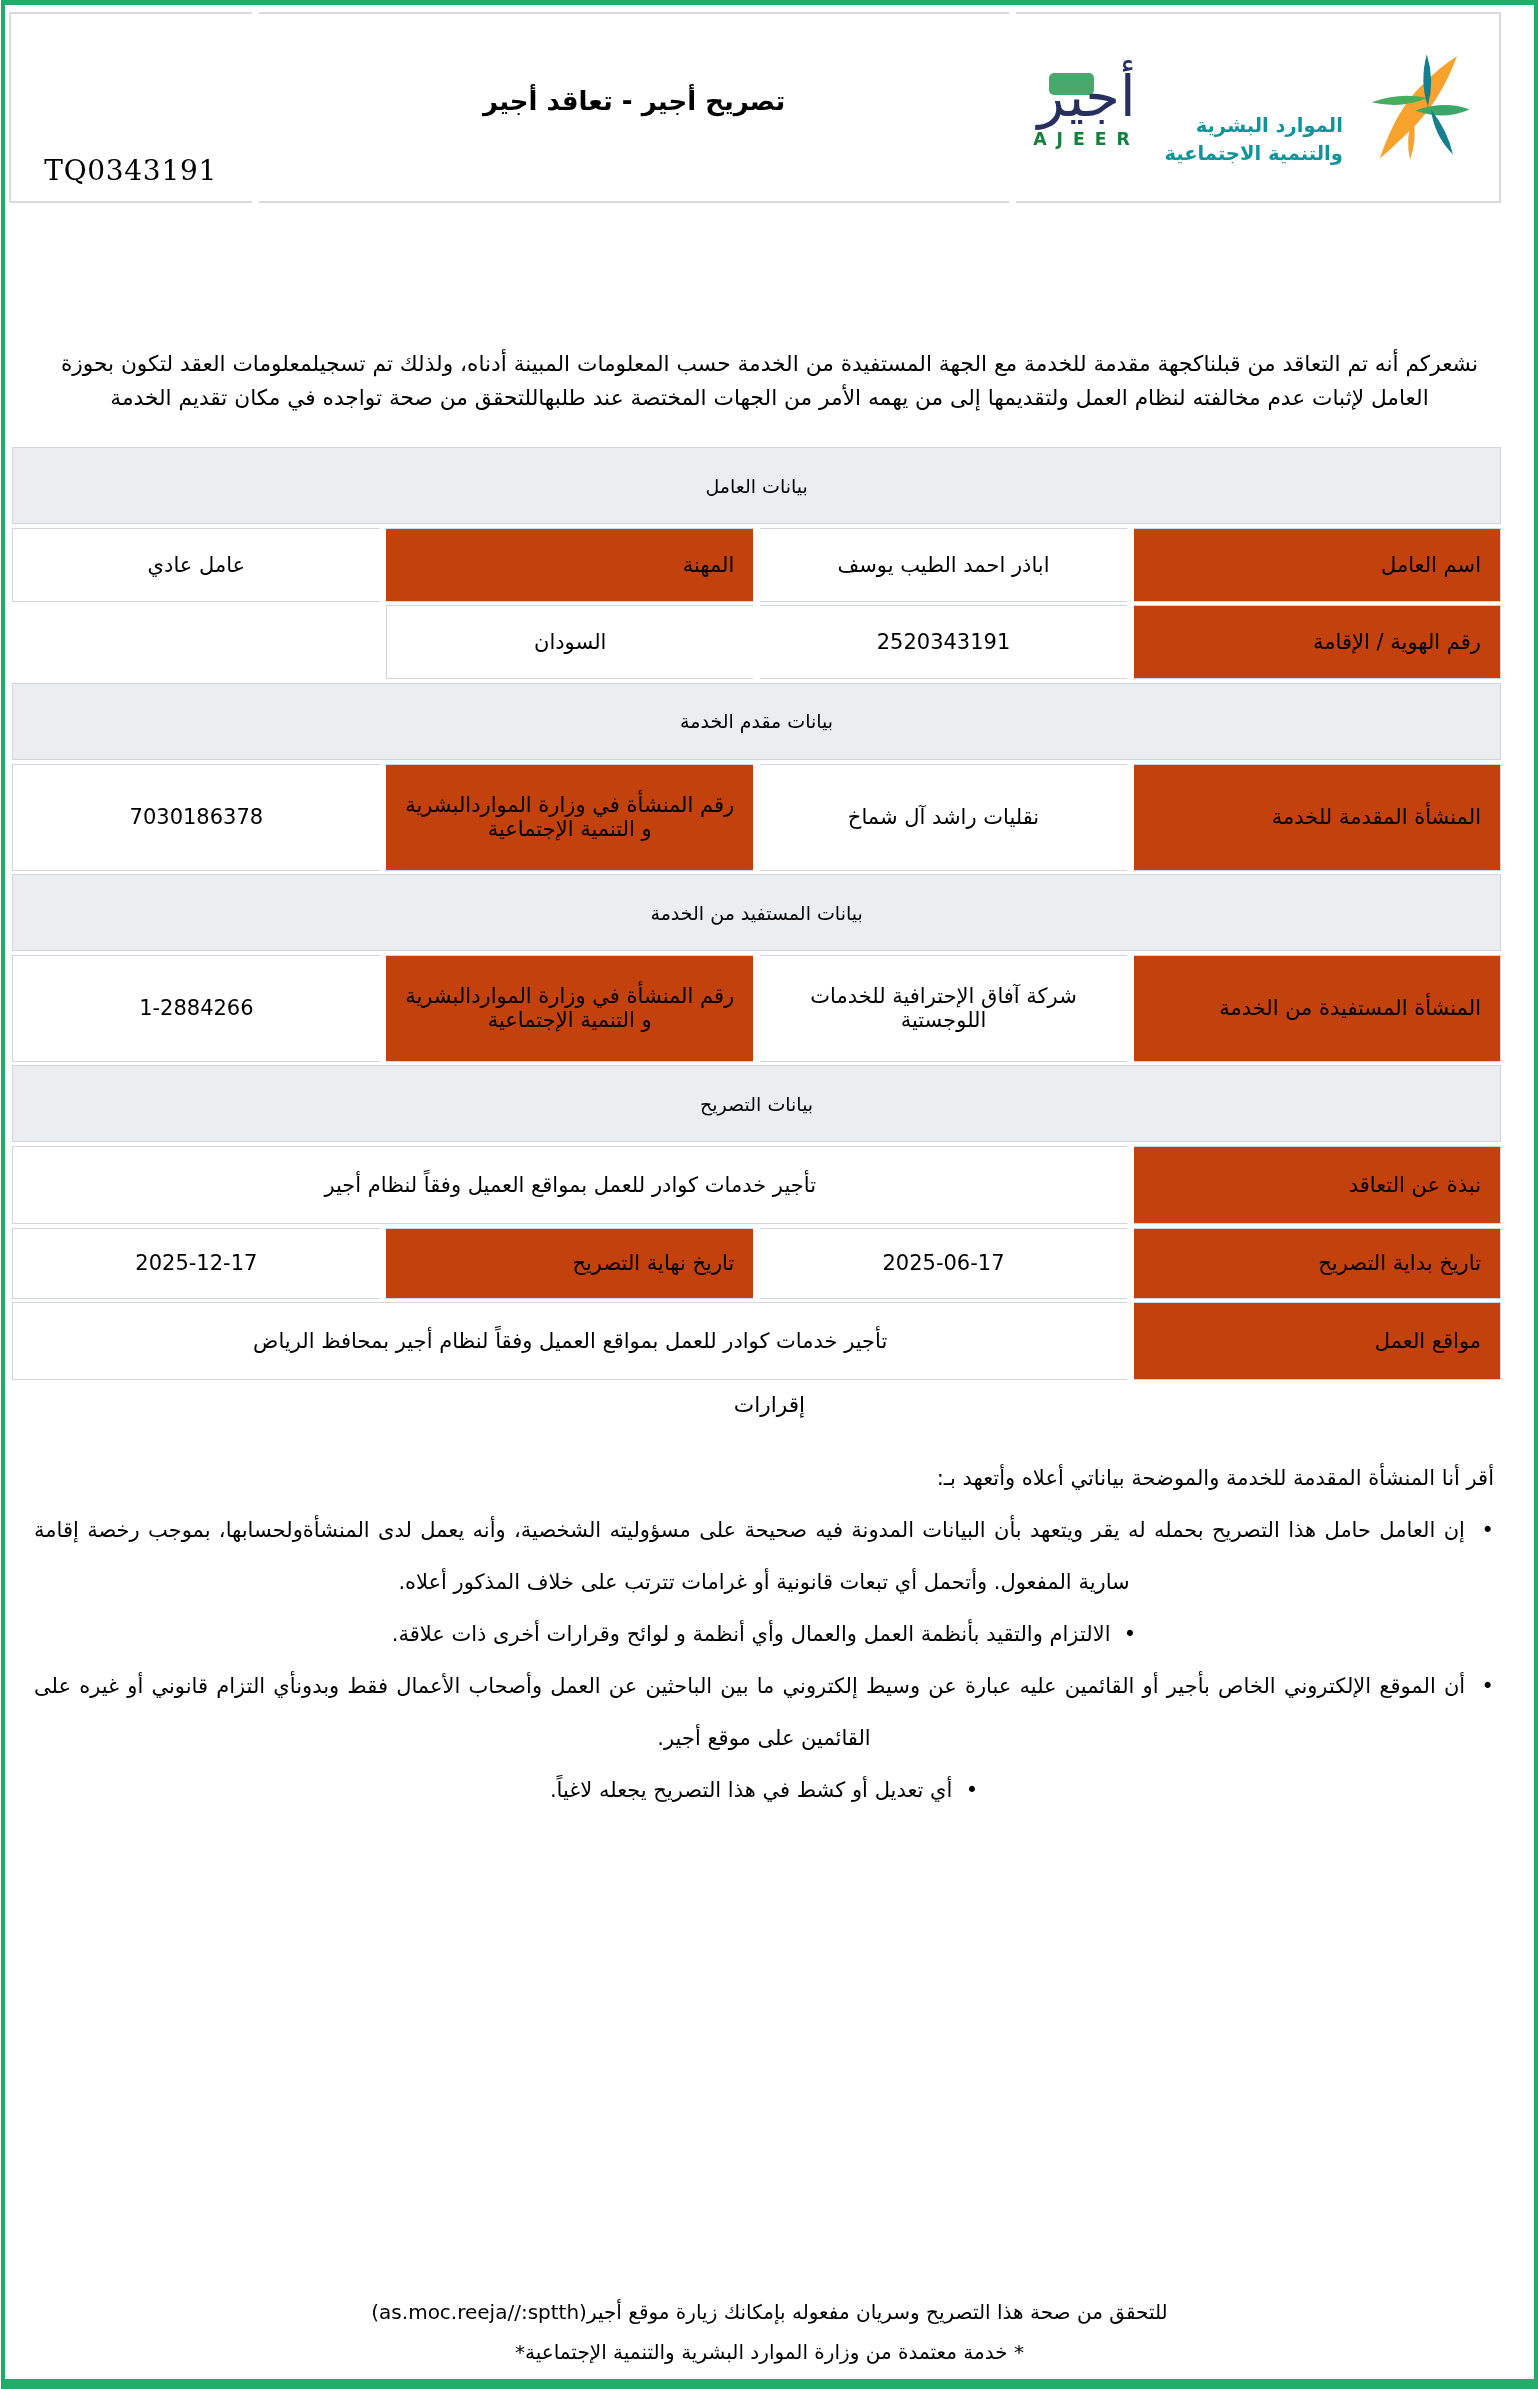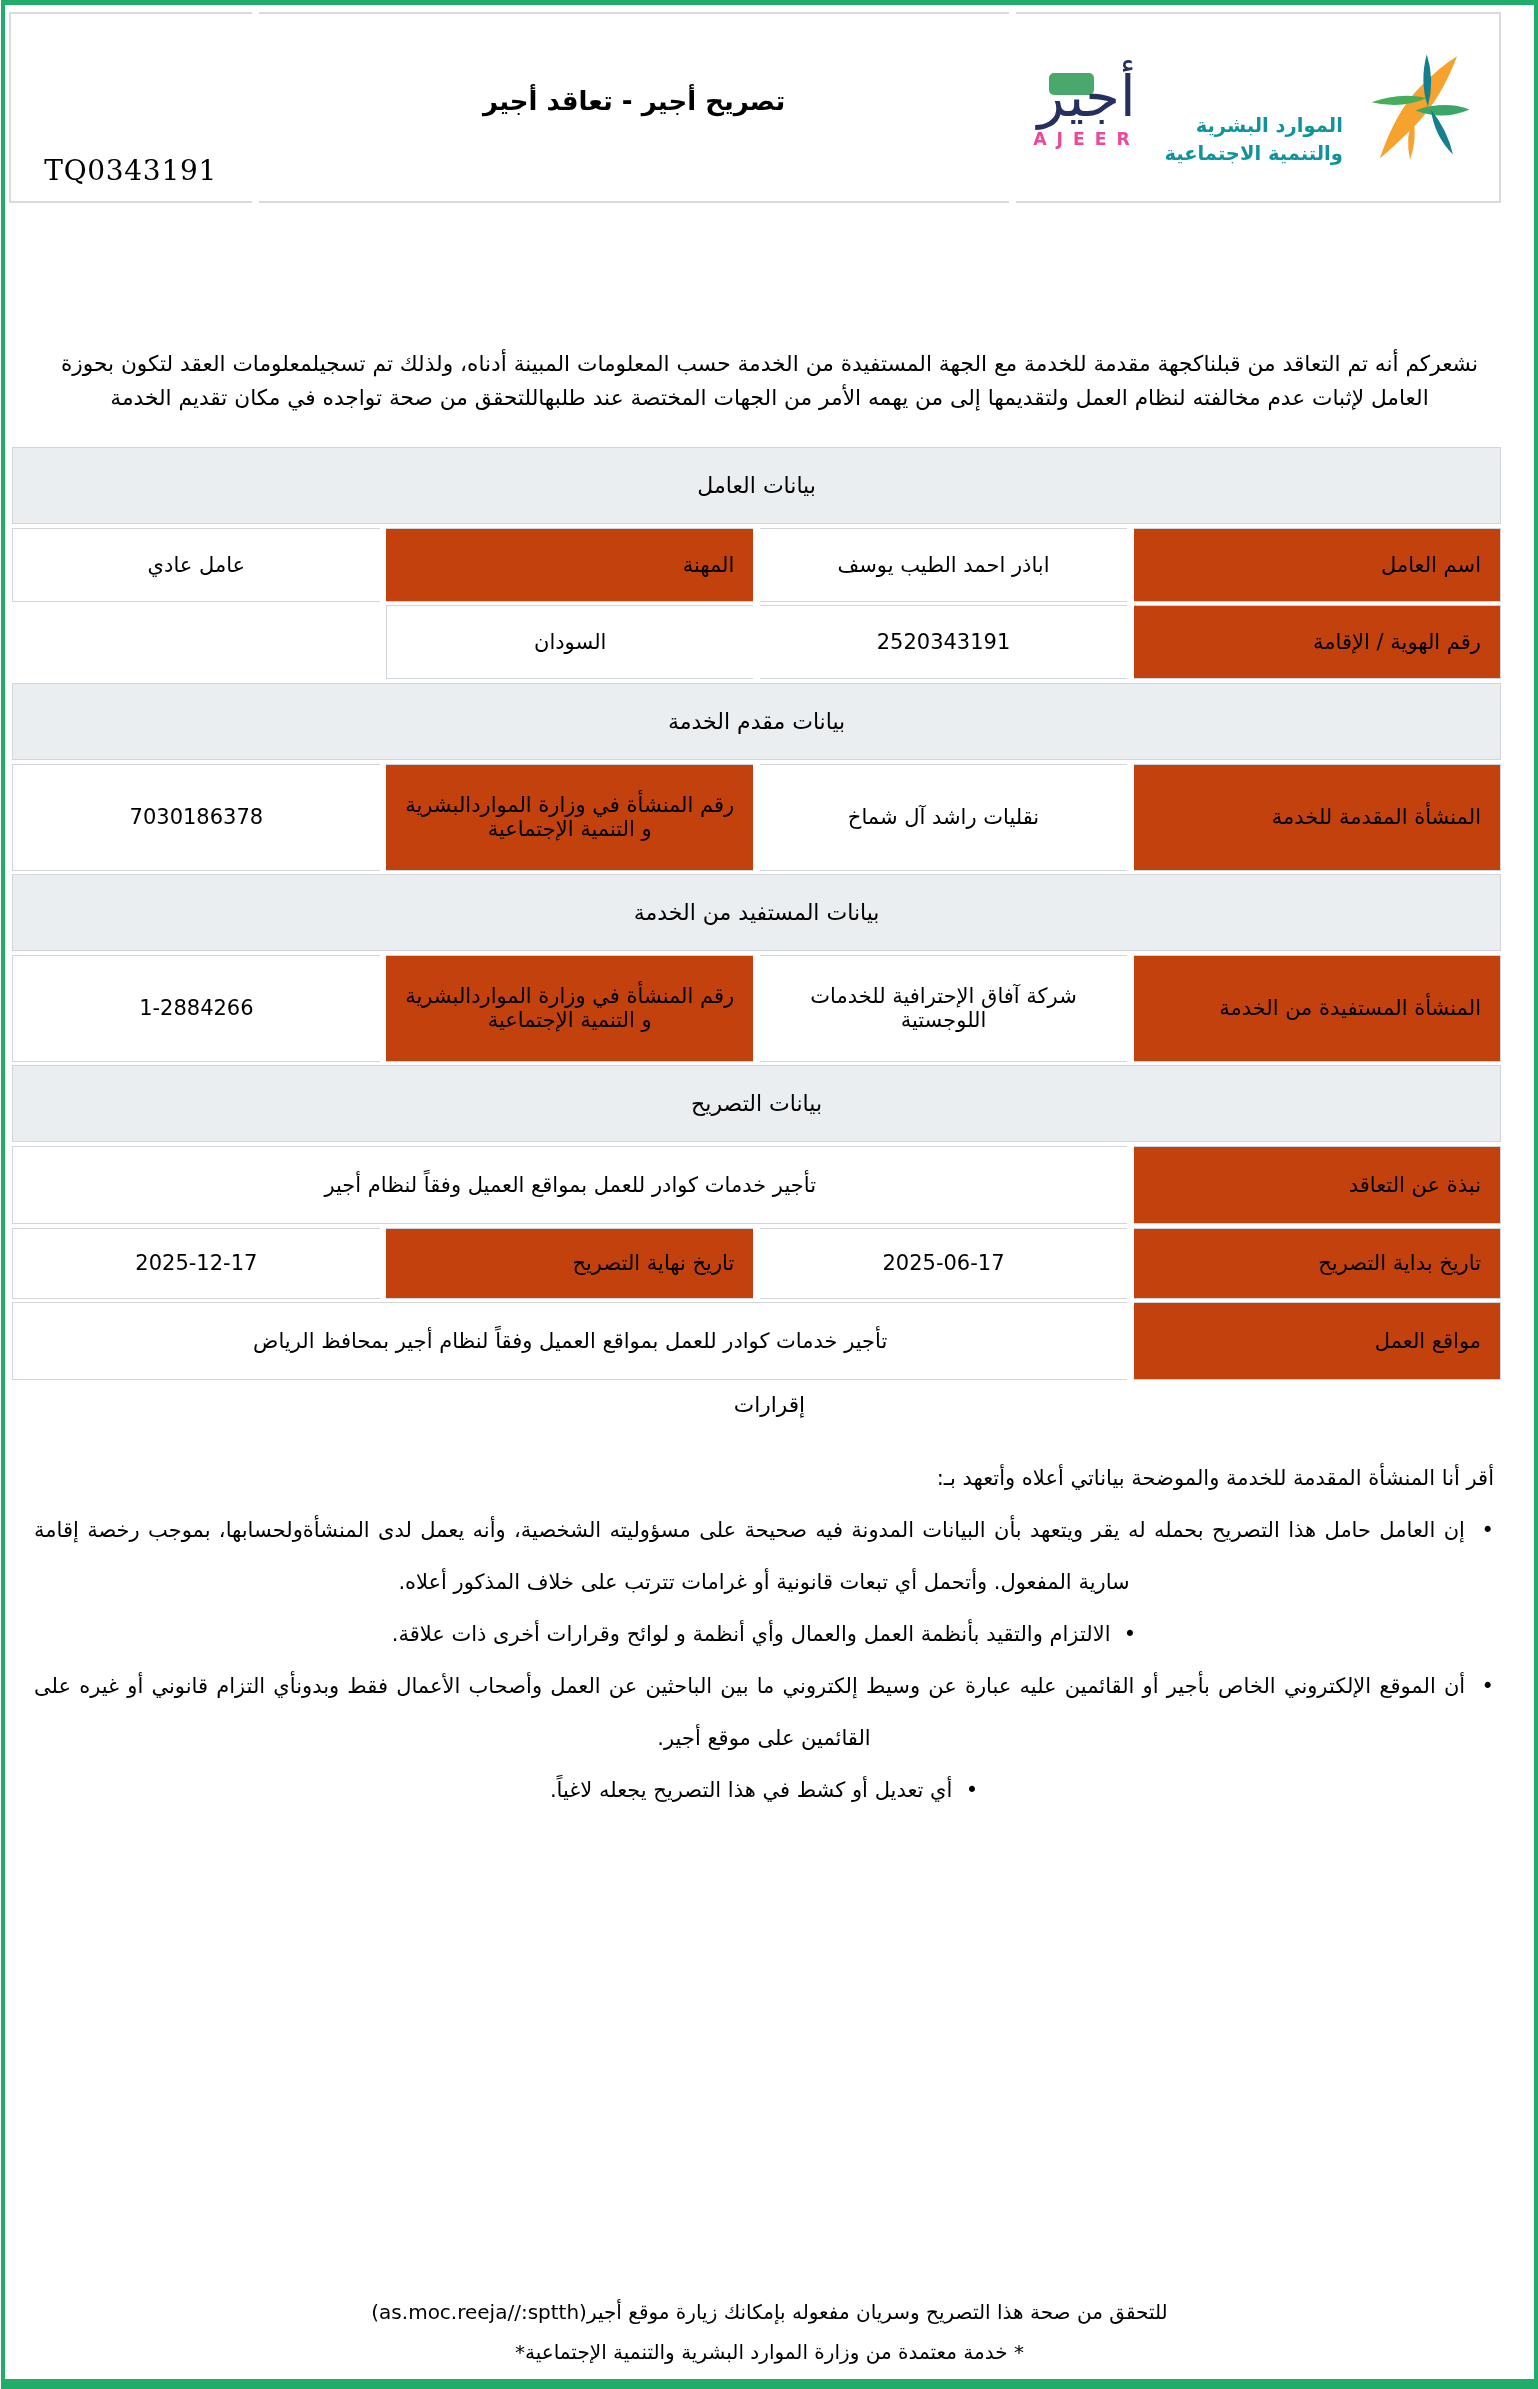--- a/index.html
+++ b/index.html
@@ -44,21 +44,21 @@
   .ajeer-logo{position:relative;text-align:center;padding:0 7.2px;}
   .ajeer-ar{
     position:relative;z-index:1;
     font-size:56px;font-weight:400;color:#272f5e;line-height:62px;
   }
   .ajeer-green-block{
     position:absolute;z-index:0;top:7.2px;right:53px;
     width:45px;height:21.7px;border-radius:5px;background:#49a96c;
   }
   .ajeer-en{
-    font-size:17.3px;font-weight:700;color:#ec4899;
+    font-size:17.3px;font-weight:700;color:#15803d;
     letter-spacing:10px;margin-top:1.4px;text-align:left;
     font-family:"DejaVu Sans", sans-serif;
   }
   .ministry{display:flex;align-items:flex-end;gap:22px;direction:ltr;}
   .ministry-text{
     direction:rtl;text-align:right;
     color:#10949c;font-weight:700;font-size:19.5px;line-height:28px;
     white-space:nowrap;
   }
   
@@ -85,21 +85,21 @@
     font-size:21px;
     padding:7.2px 19px;
   }
   .edge-r{border-right:1.4px solid #d2d6da;}
   .edge-l{border-left:1.4px solid #d2d6da;}
   .sec{
     grid-column:1 / -1;
     background:#ebeef0;
     justify-content:center;
     min-height:77px;
-    font-size:22px;
+    font-size:19px;
   }
   .lbl{background:#c2410c;justify-content:flex-start;text-align:right;}
   .lbl-long{justify-content:center;text-align:center;padding:7.2px 13px;}
   .val{background:#ffffff;justify-content:center;text-align:center;}
   .span3{grid-column:span 3;}
   .rh-a{min-height:74px;}
   .rh-b{min-height:107px;}
   .rh-c{min-height:78px;}
   .rh-d{min-height:71px;}
   .rh-e{min-height:78px;}

